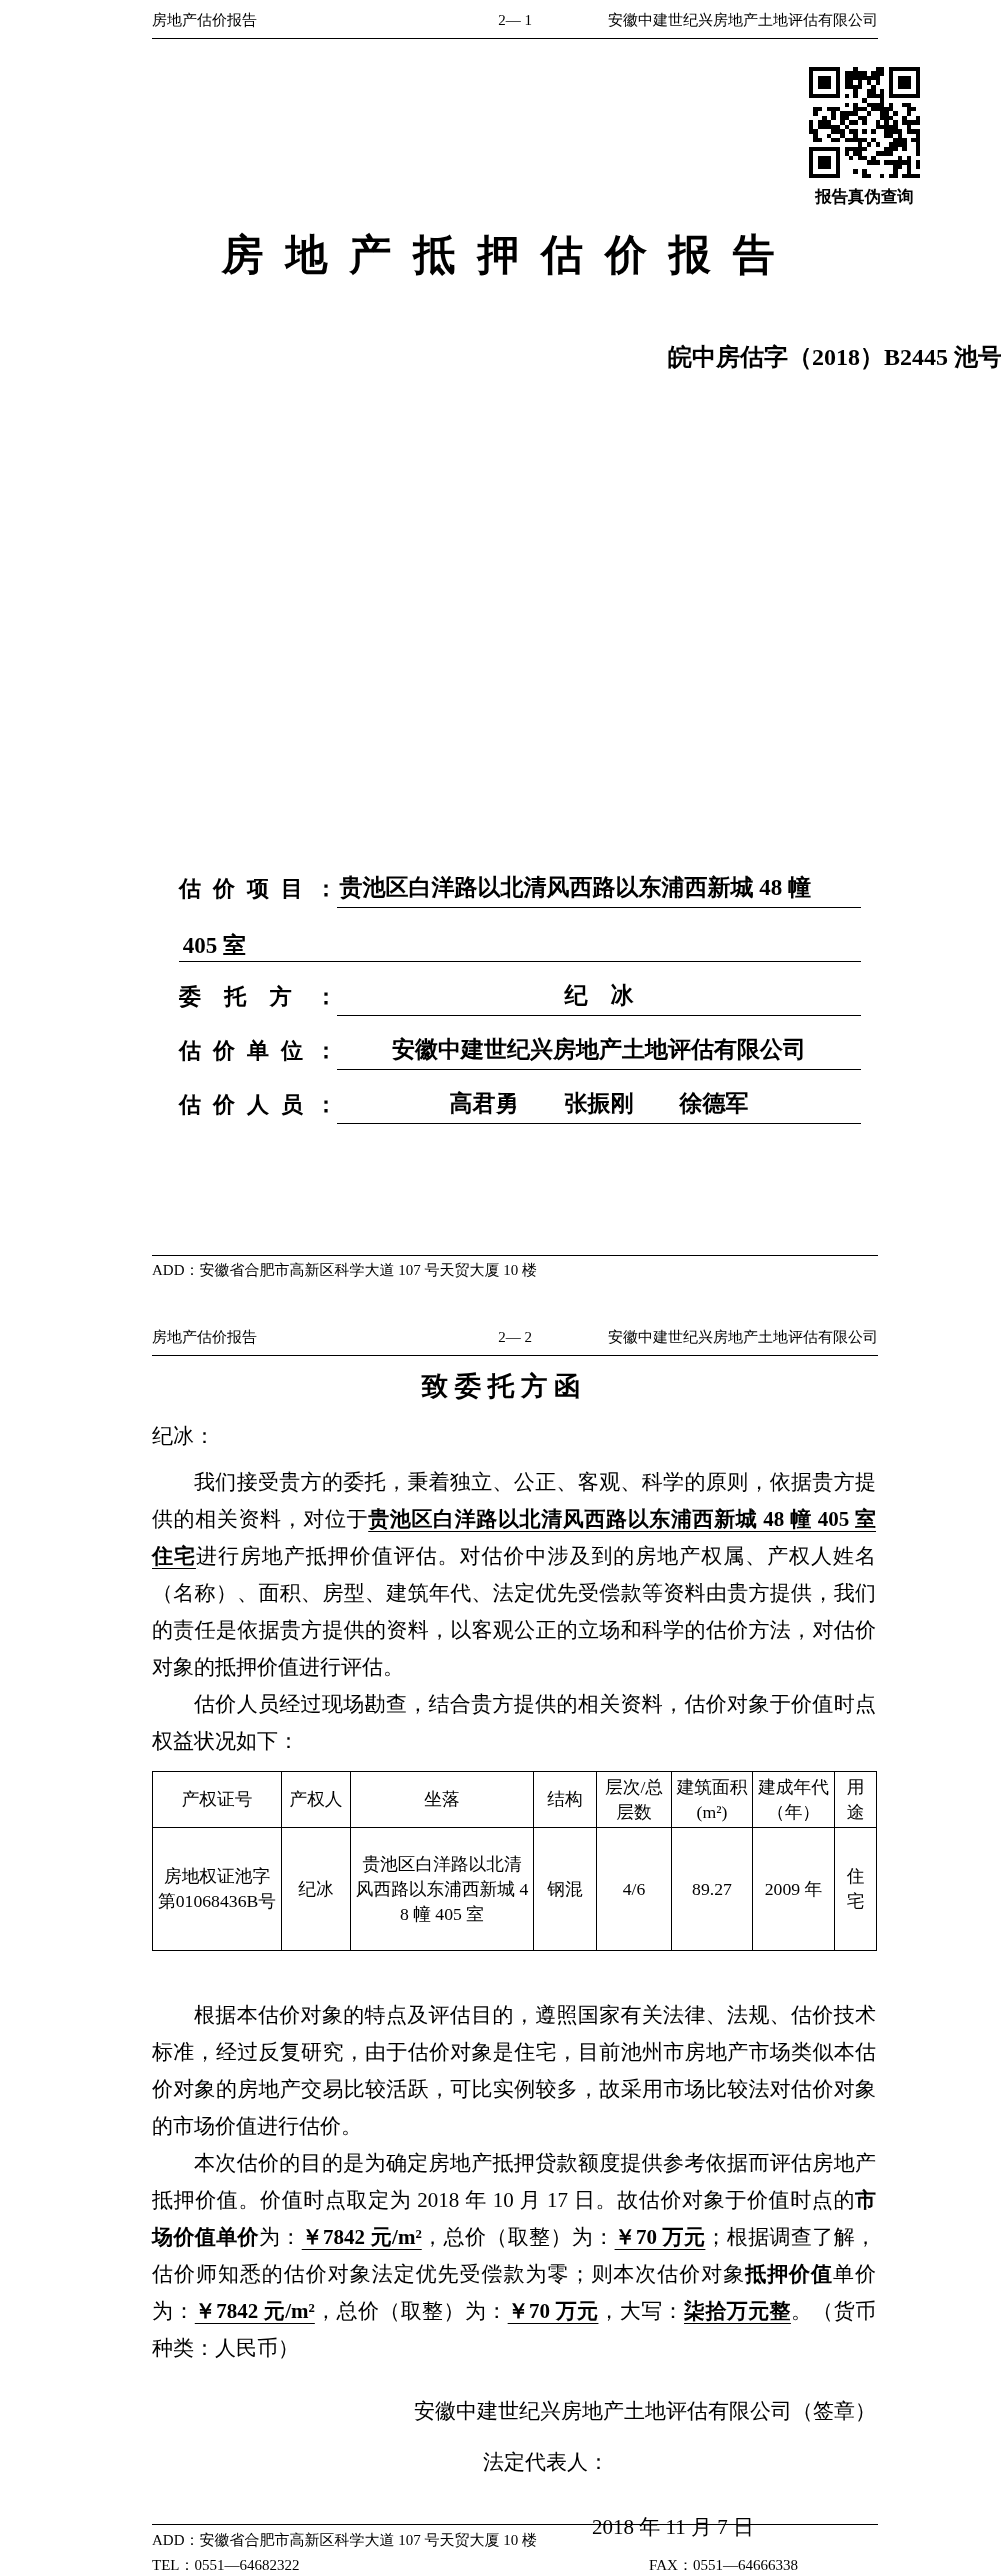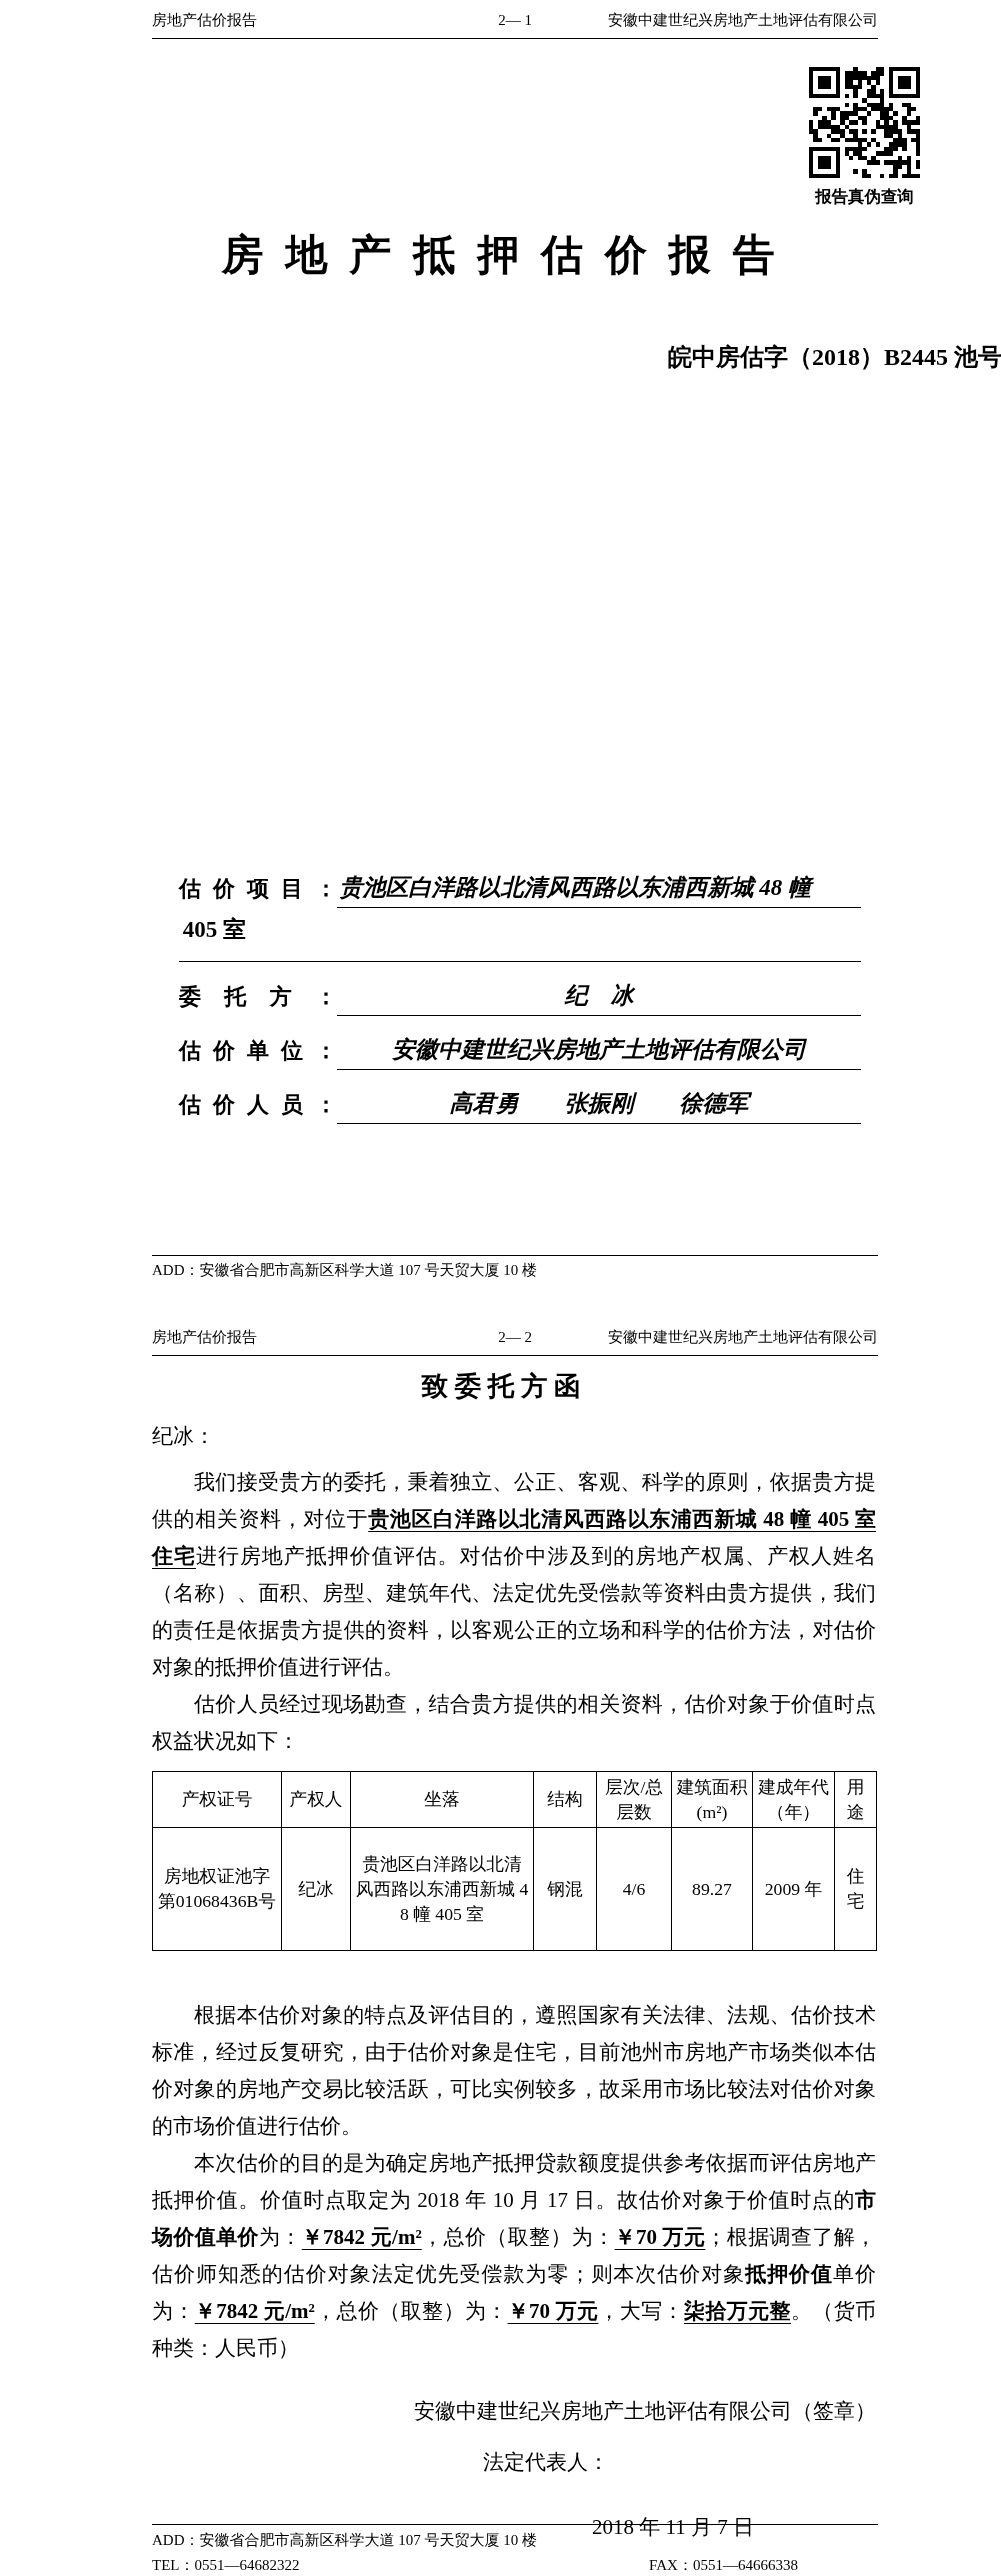--- a/index.html
+++ b/index.html
@@ -27,24 +27,24 @@
 
   
   .main-title{position:absolute;top:227px;left:0;width:100%;margin:0;text-align:center;
               font-size:42px;font-weight:bold;letter-spacing:5.7px;white-space:pre;}
   .doc-number{position:absolute;top:341px;left:0;width:100%;text-align:right;
               font-size:24px;font-weight:bold;}
   .form{position:absolute;top:854px;left:179px;width:682px;font-weight:bold;}
   .frow{display:flex;align-items:flex-end;height:54px;}
   .flabel{flex:0 0 158px;width:158px;font-size:22px;text-align:justify;text-align-last:justify;
           padding-bottom:3.8px;font-family:Liberation Mono, monospace;}
-  .fline{flex:1;border-bottom:1.3px solid #000;font-size:23px;padding-bottom:3.8px;white-space:pre;min-height:29px;font-style:italic;}
+  .fline{flex:1;border-bottom:1.3px solid #000;font-size:23px;padding-bottom:3.8px;white-space:pre;min-height:29px;}
   .fline.center{text-align:center;}
   .fline.left{text-align:left;padding-left:2.5px;}
-  .fullline{flex:1;border-bottom:1.3px solid #000;font-size:23px;padding-bottom:16px;
+  .fullline{flex:1;border-bottom:1.3px solid #000;font-size:23px;padding-bottom:0;
             text-align:left;padding-left:3.8px;white-space:pre;}
 
   
   .letter-title{position:absolute;top:80px;left:0;width:100%;text-align:center;
                 font-size:26.5px;font-weight:bold;white-space:pre;}
   .salute{position:absolute;top:134px;left:152px;font-size:21px;}
   .block{position:absolute;left:152px;width:724px;}
   #block1{top:176px;}
   #block2{top:709px;}
   .para{margin:0;font-size:21px;line-height:37px;text-align:justify;text-indent:42px;}

